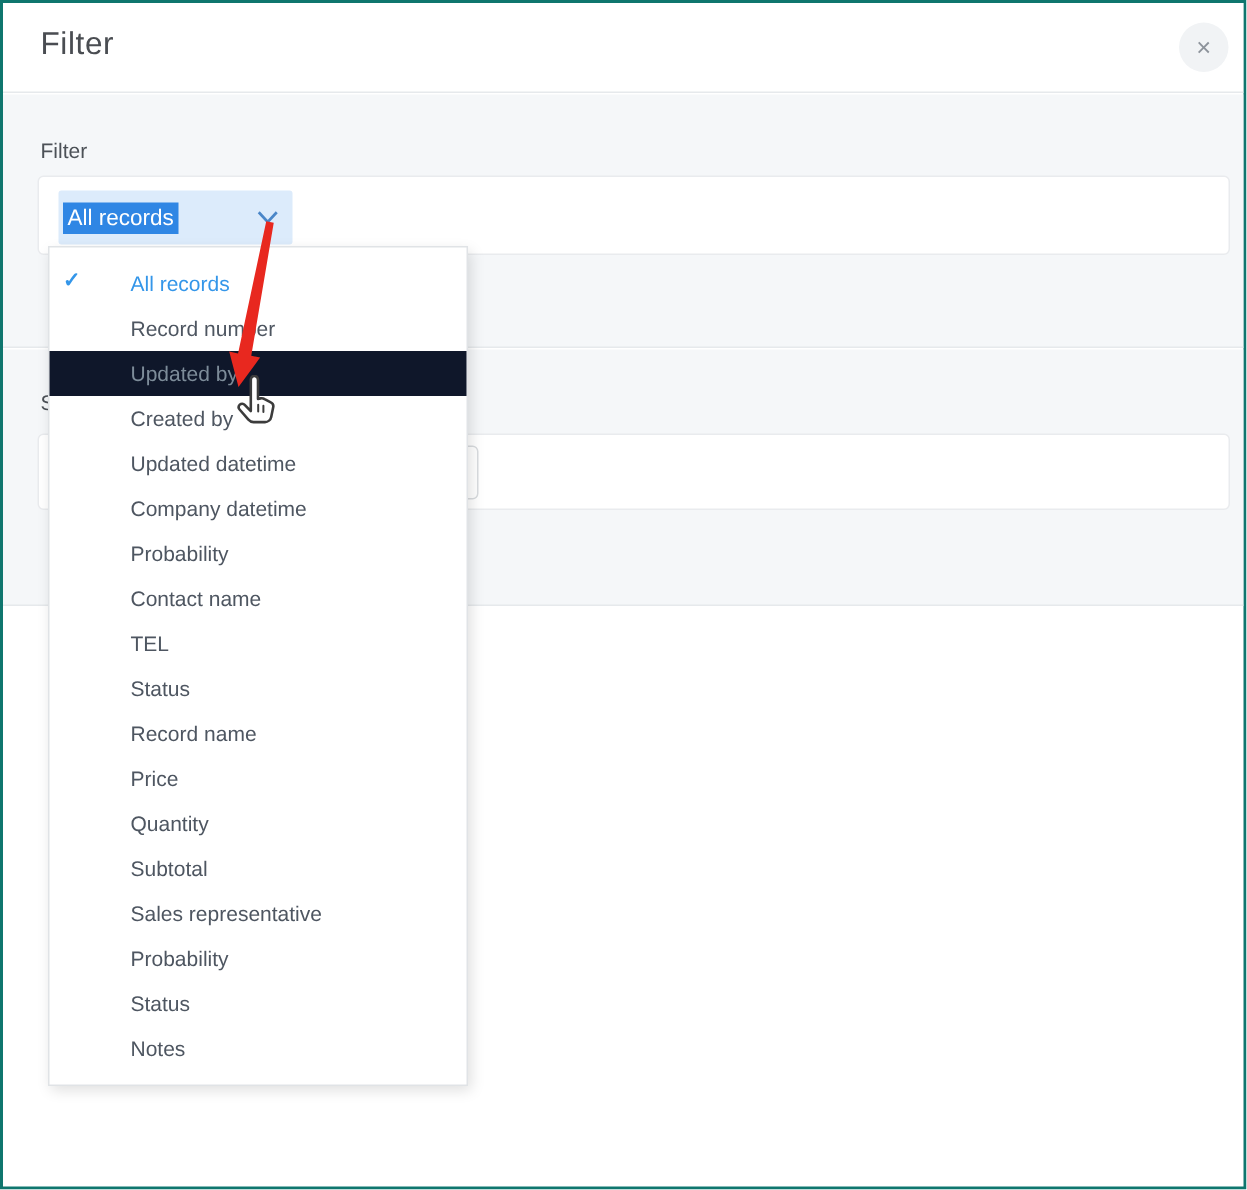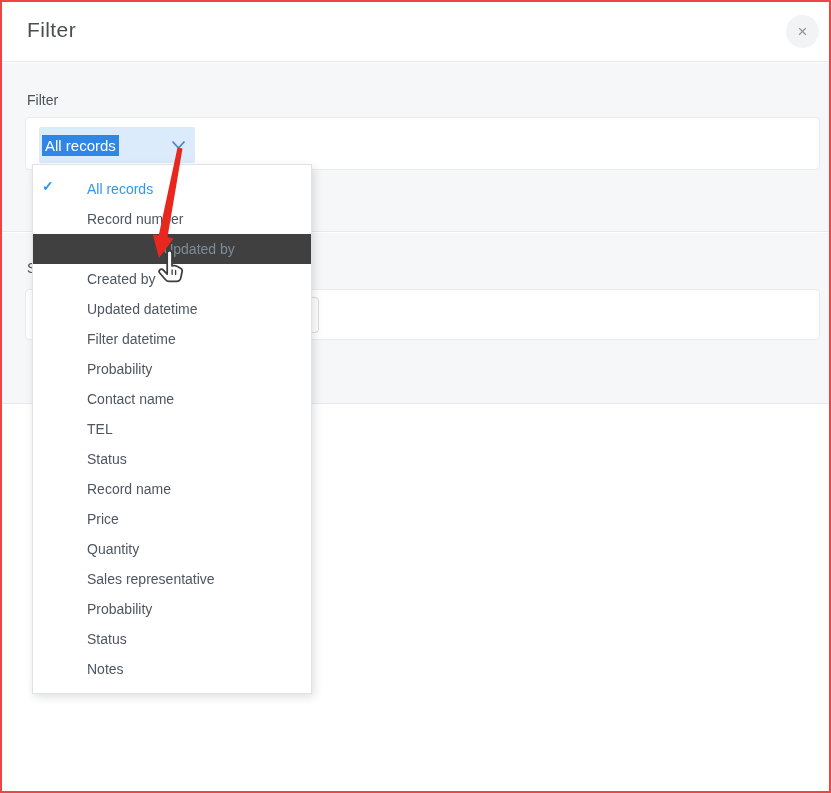--- a/index.html
+++ b/index.html
@@ -1,19 +1,19 @@
 <!DOCTYPE html>
 <html><head>
 <meta charset="utf-8">
 <style>
   html,body{margin:0;padding:0;background:#fff;}
   *{box-sizing:border-box;}
   .frame{
     position:relative;width:831px;height:793px;
-    border:2px solid #ef4444;background:#fff;overflow:hidden;
+    border:2px solid #0f766e;background:#fff;overflow:hidden;
     font-family:"Liberation Sans", sans-serif;
     -webkit-font-smoothing:antialiased;
   }
   
   .header{position:absolute;top:0;left:0;right:0;height:60px;background:#fff;border-bottom:1px solid #e6e9ec;}
   .page-title{position:absolute;left:25px;top:16px;font-size:21px;font-weight:400;color:#4a4d52;letter-spacing:.4px;}
   .close-btn{position:absolute;right:10px;top:13px;width:33px;height:33px;border-radius:50%;
     background:#f1f3f5;border:none;color:#8d939b;font-size:17px;line-height:33px;text-align:center;
     cursor:pointer;padding:0;}
   
@@ -34,21 +34,21 @@
   
   .inner-input{position:absolute;left:17px;top:7px;width:276px;height:36px;background:#fff;
     border:1px solid #d9dcdf;border-radius:4px;}
   
   .menu{position:absolute;left:30px;top:162px;width:280px;background:#fff;
     border:1px solid #e0e3e6;box-shadow:2px 3px 9px rgba(0,0,0,.13);padding:9px 0;z-index:5;}
   .menu-item{position:relative;height:30px;display:flex;align-items:center;
     padding-left:54px;font-size:14px;color:#4e5661;cursor:pointer;}
   .menu-item .check{position:absolute;left:9px;top:4px;width:16px;font-size:14px;font-weight:bold;color:#3496e9;}
   .menu-item.selected{color:#3496e9;}
-  .menu-item.hovered{background:#404040;color:#7d8c99;justify-content:center;}
+  .menu-item.hovered{background:#0f172a;color:#7d8c99;}
   
   .arrow-overlay{position:absolute;left:140px;top:138px;width:70px;height:130px;z-index:9;pointer-events:none;}
   .cursor-overlay{position:absolute;left:152px;top:248px;width:32px;height:38px;z-index:10;pointer-events:none;}
 </style>
 </head>
 <body>
 
 <div class="frame">
 
   <div class="header">
@@ -95,21 +95,21 @@
       <div class="menu-item">
       <span class="check"></span>
       <span>Created by</span>
     </div>
       <div class="menu-item">
       <span class="check"></span>
       <span>Updated datetime</span>
     </div>
       <div class="menu-item">
       <span class="check"></span>
-      <span>Filter datetime</span>
+      <span>Company datetime</span>
     </div>
       <div class="menu-item">
       <span class="check"></span>
       <span>Probability</span>
     </div>
       <div class="menu-item">
       <span class="check"></span>
       <span>Contact name</span>
     </div>
       <div class="menu-item">
@@ -124,20 +124,24 @@
       <span class="check"></span>
       <span>Record name</span>
     </div>
       <div class="menu-item">
       <span class="check"></span>
       <span>Price</span>
     </div>
       <div class="menu-item">
       <span class="check"></span>
       <span>Quantity</span>
+    </div>
+      <div class="menu-item">
+      <span class="check"></span>
+      <span>Subtotal</span>
     </div>
       <div class="menu-item">
       <span class="check"></span>
       <span>Sales representative</span>
     </div>
       <div class="menu-item">
       <span class="check"></span>
       <span>Probability</span>
     </div>
       <div class="menu-item">

